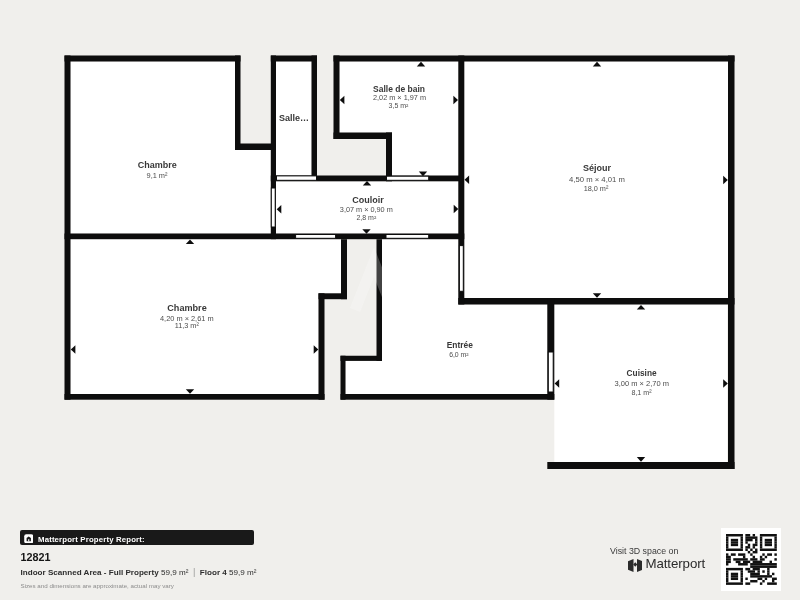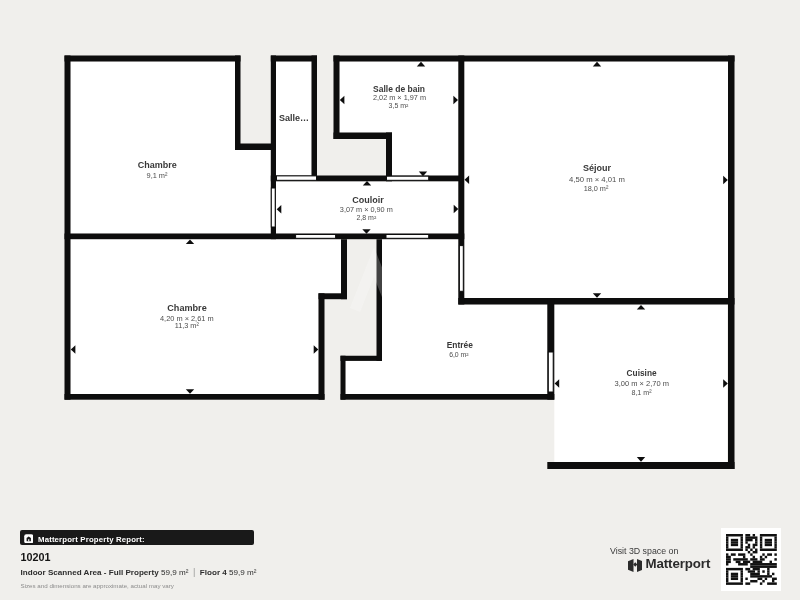--- a/index.html
+++ b/index.html
@@ -180,35 +180,35 @@
 <div class="abs" style="left:19.7px;top:530.3px;width:234px;height:15px;background:#191919;border-radius:2px"></div>
 
 <svg class="abs" style="left:23.5px;top:533.5px" width="9.5" height="9.5" viewBox="0 0 22 22">
   <rect x="0.5" y="0.5" width="21" height="21" rx="4.5" fill="#ffffff"></rect>
   <path d="M6 17 L6 9 L11 5.5 L16 9 L16 17 Z" fill="#191919"></path>
   <rect x="9.7" y="12" width="2.6" height="5" fill="#ffffff"></rect>
 </svg>
 
 <div class="abs" style="left:38px;top:535px;font-size:7.8px;font-weight:bold;color:#ffffff;letter-spacing:0.15px">Matterport Property Report:</div>
 
-<div class="abs" style="left:20.5px;top:550.9px;font-size:10.8px;font-weight:bold;color:#151515">10201</div>
+<div class="abs" style="left:20.5px;top:550.9px;font-size:10.8px;font-weight:bold;color:#151515">12821</div>
 
 <div class="abs" style="left:20.5px;top:566.6px;font-size:8.1px;color:#2e2e2e"><b>Indoor Scanned Area - Full Property</b> 59,9 m²&nbsp;&nbsp;<span style="color:#9a9a9a;font-size:9.3px">|</span>&nbsp;&nbsp;<b>Floor 4</b> 59,9 m²</div>
 
 <div class="abs" style="left:20.5px;top:581.6px;font-size:6.2px;color:#8b8b8b">Sizes and dimensions are approximate, actual may vary</div>
 
 <div class="abs" style="left:610px;top:545.8px;width:100px;text-align:left;font-size:8.8px;color:#3a3a3a">Visit 3D space on</div>
 
 <svg class="abs" style="left:627.5px;top:559px" width="14.5" height="13" viewBox="0 0 29 26">
   <path d="M0 4.5 L11 0 L11 26 L0 21.5 Z" fill="#2b2b2b"></path>
   <path d="M18 0 L29 4.5 L29 21.5 L18 26 Z" fill="#2b2b2b"></path>
   <path d="M14.5 6.5 L18.5 11 L14.5 15.5 L10.5 11 Z" fill="#2b2b2b"></path>
 </svg>
 
-<div class="abs" style="left:645.5px;top:556.4px;font-size:13.3px;font-weight:bold;color:#2b2b2b;letter-spacing:-0.1px">Matterport</div>
+<div class="abs" style="left:645.5px;top:556.4px;font-size:13.3px;font-weight:normal;color:#2b2b2b;letter-spacing:-0.1px">Matterport</div>
 
 <div class="abs" style="left:720.9px;top:528.3px;width:60.6px;height:62.7px;background:#ffffff"></div>
 
 <svg class="abs" style="left:726px;top:533.8px" width="51" height="51" viewBox="0 0 51 51" fill="#111">
     <rect x="0.00" y="0.00" width="16.94" height="2.47"></rect>
     <rect x="19.36" y="0.00" width="4.84" height="2.47"></rect>
     <rect x="26.62" y="0.00" width="2.42" height="2.47"></rect>
     <rect x="33.88" y="0.00" width="16.94" height="2.47"></rect>
     <rect x="0.00" y="2.42" width="2.42" height="2.47"></rect>
     <rect x="14.52" y="2.42" width="2.42" height="2.47"></rect>

